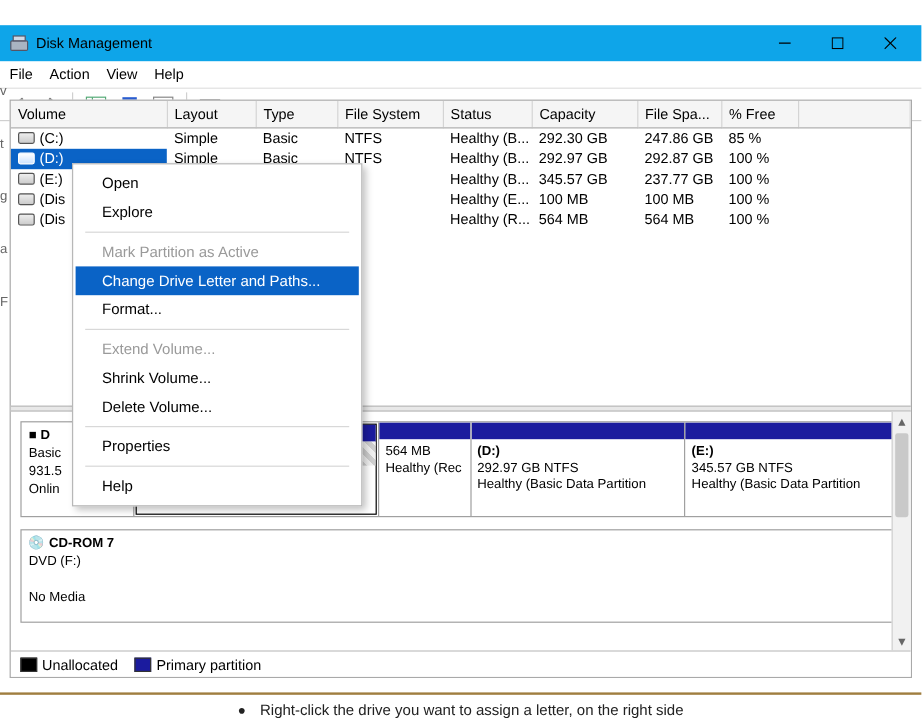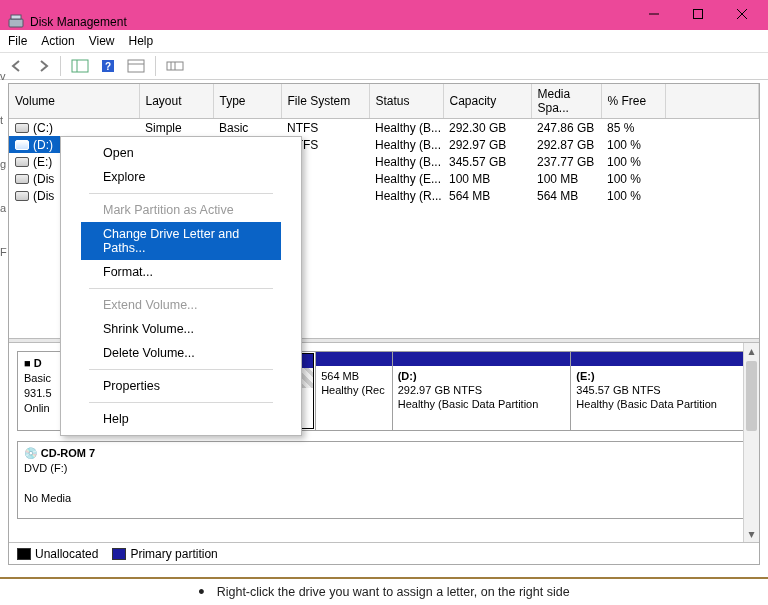--- a/index.html
+++ b/index.html
@@ -10,24 +10,25 @@
     color: #000;
     background: #fff;
     width: 768px;
     height: 605px;
     overflow: hidden;
     position: relative;
   }
   .titlebar {
     height: 30px;
     display: flex;
-    align-items: flex-end;
+    align-items: center;
     padding: 0 4px;
     border-bottom: 1px solid transparent;
-    background: #ec4899;
+    background: #0ea5e9;
+    margin-top: 21px;
   }
   .titlebar .icon {
     width: 16px; height: 16px;
     margin: 0 6px 0 4px;
     display: inline-block;
   }
   .titlebar .title { flex: 1; font-size: 12px; }
   .win-controls { display: flex; }
   .win-btn {
     width: 44px; height: 30px;
@@ -195,21 +196,21 @@
 
   
   .ctx {
     position: absolute;
     left: 60px;
     top: 136px;
     width: 242px;
     background: #fff;
     border: 1px solid #b7b7b7;
     box-shadow: 3px 3px 6px rgba(0,0,0,.25);
-    padding: 4px 20px;
+    padding: 4px 2px;
     z-index: 100;
   }
   .ctx-item {
     padding: 5px 22px;
     font-size: 12.5px;
     cursor: default;
   }
   .ctx-item.disabled { color: #9a9a9a; }
   .ctx-item.hl { background: #0a63c6; color: #fff; }
   .ctx-sep { height: 1px; background: #d8d8d8; margin: 4px 8px; }
@@ -340,21 +341,21 @@
           <col>
       </colgroup>
       <thead>
         <tr>
           <th>Volume</th>
           <th>Layout</th>
           <th>Type</th>
           <th>File System</th>
           <th>Status</th>
           <th>Capacity</th>
-          <th>Media Spa...</th>
+          <th>File Spa...</th>
           <th>% Free</th>
           <th></th>
         </tr>
       </thead>
       <tbody id="vol-body">
           <tr>
             <td class="vol-cell first">
               <span class="vol-icon"></span>
               <span>(C:)</span>
             </td>

